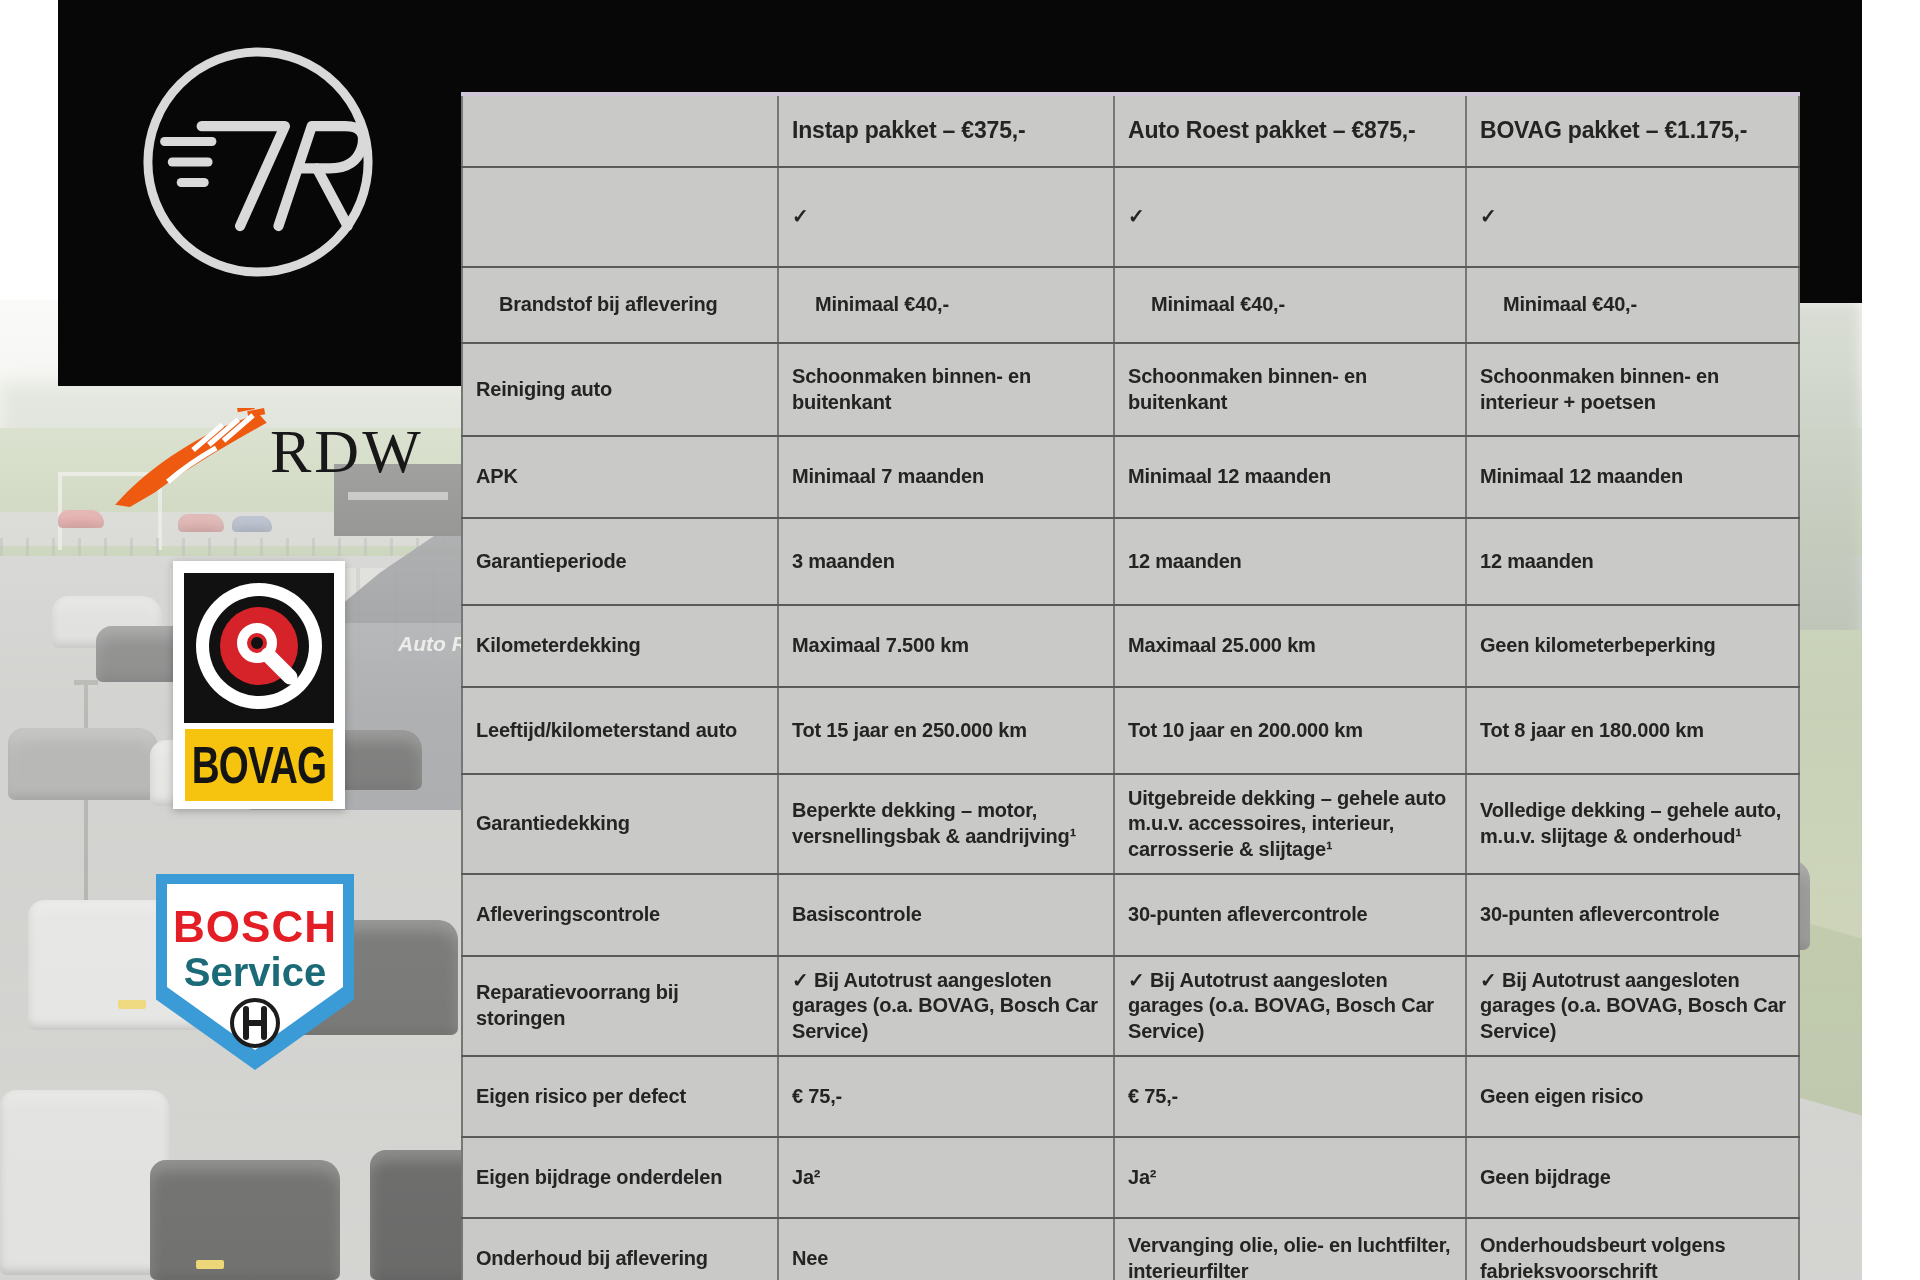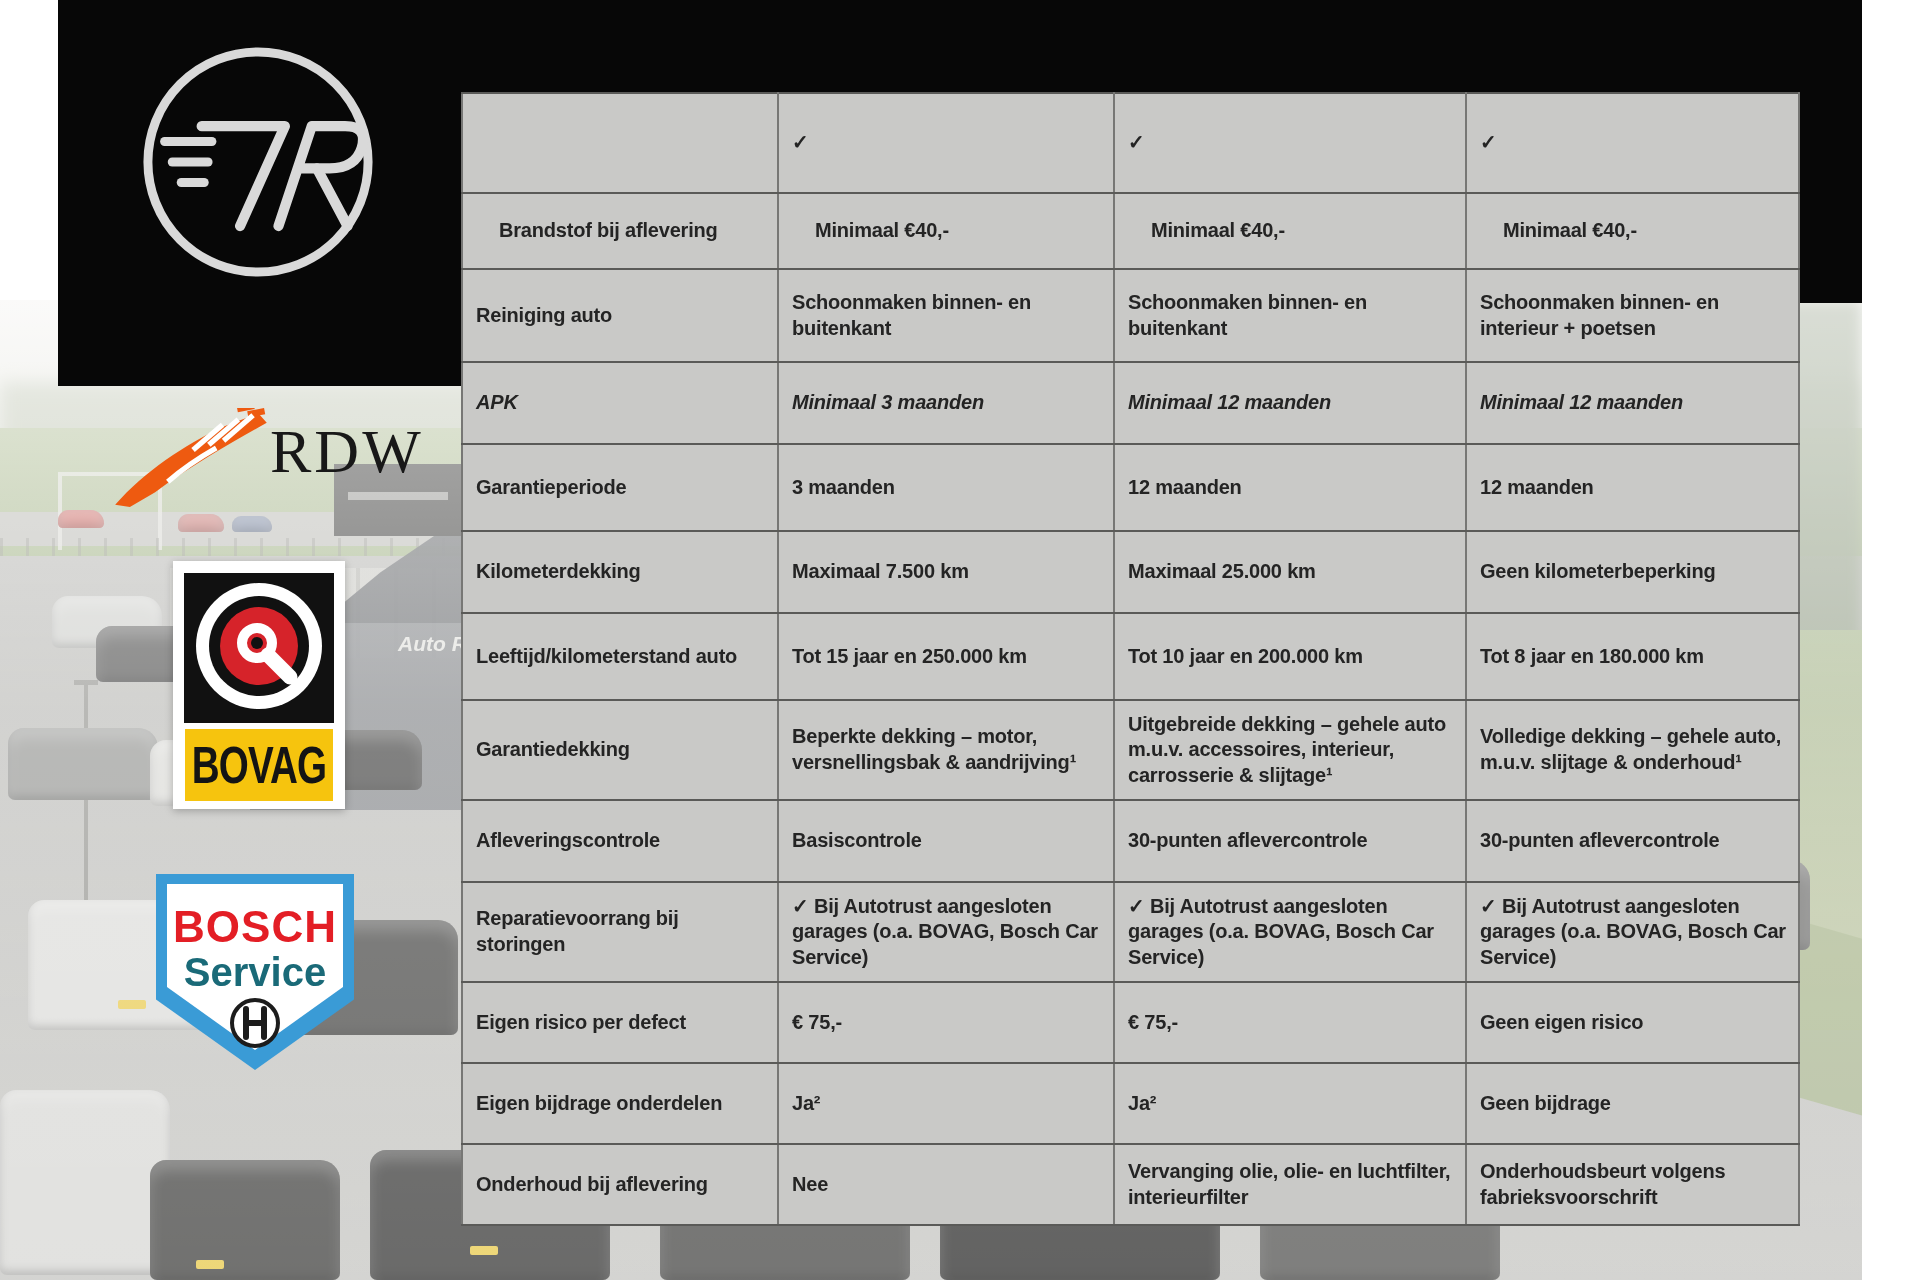--- a/index.html
+++ b/index.html
@@ -73,21 +73,21 @@
 
   
   table.pkg{position:absolute;left:461px;top:92px;width:1337px;border-collapse:collapse;
             table-layout:fixed;background:#c9c9c7;z-index:5;}
   table.pkg td{border:2px solid #5a5a58;border-left-color:#777775;border-right-color:#777775;
                vertical-align:middle;padding:6px 10px 6px 13px;
                font-weight:bold;color:#242424;font-size:20px;line-height:1.28;letter-spacing:-.2px;}
   tr.rh td{font-size:23px;border-top:4px solid #cfc6da;letter-spacing:-.2px;}
   tr.rh td{height:58px;}
   tr.rr0 td{height:86px;}  tr.rr1 td{height:62px;padding-left:36px;}  tr.rr2 td{height:79px;}
-  tr.rr3 td{height:68px;font-style:italic;}  tr.rr4 td{height:73px;}  tr.rr5 td{height:68px;}
+  tr.rr3 td{height:68px;}  tr.rr4 td{height:73px;}  tr.rr5 td{height:68px;}
   tr.rr6 td{height:73px;}  tr.rr7 td{height:86px;}  tr.rr8 td{height:68px;}
   tr.rr9 td{height:86px;}  tr.rr10 td{height:67px;} tr.rr11 td{height:67px;}
   tr.rr12 td{height:67px;}
 </style>
 </head>
 <body>
 
 <div id="canvas">
 
   <div class="photo">
@@ -206,41 +206,47 @@
   </div>
 
   <table class="pkg">
     <colgroup>
       <col style="width:316px">
         <col style="width:336px">
         <col style="width:352px">
         <col style="width:333px">
     </colgroup>
     <tbody>
+        <tr class="rh">
+      <td></td>
+      <td>Instap pakket – €375,-</td>
+      <td>Auto Roest pakket – €875,-</td>
+      <td>BOVAG pakket – €1.175,-</td>
+    </tr>
     <tr class="rr0">
       <td></td>
       <td>✓</td>
       <td>✓</td>
       <td>✓</td>
     </tr>
     <tr class="rr1">
       <td>Brandstof bij aflevering</td>
       <td>Minimaal €40,-</td>
       <td>Minimaal €40,-</td>
       <td>Minimaal €40,-</td>
     </tr>
     <tr class="rr2">
       <td>Reiniging auto</td>
       <td>Schoonmaken binnen- en buitenkant</td>
       <td>Schoonmaken binnen- en buitenkant</td>
       <td>Schoonmaken binnen- en interieur + poetsen</td>
     </tr>
     <tr class="rr3">
       <td>APK</td>
-      <td>Minimaal 3 maanden</td>
+      <td>Minimaal 7 maanden</td>
       <td>Minimaal 12 maanden</td>
       <td>Minimaal 12 maanden</td>
     </tr>
     <tr class="rr4">
       <td>Garantieperiode</td>
       <td>3 maanden</td>
       <td>12 maanden</td>
       <td>12 maanden</td>
     </tr>
     <tr class="rr5">

